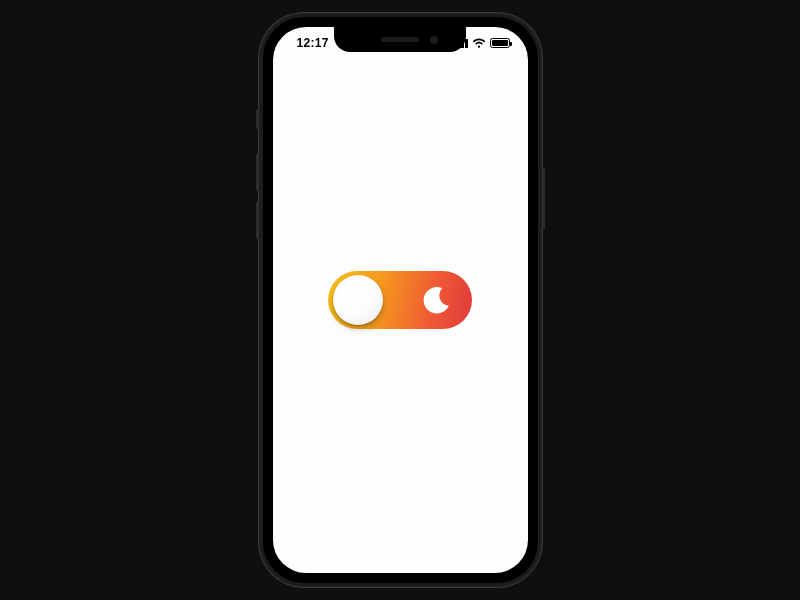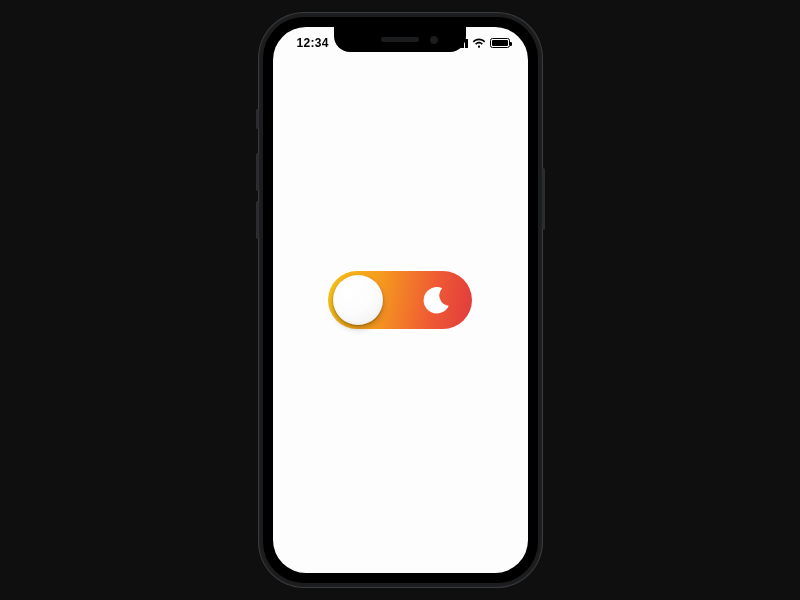--- a/index.html
+++ b/index.html
@@ -156,21 +156,21 @@
 
   <div class="phone-inner">
     <div class="screen">
 
       <div class="notch">
         <div class="speaker"></div>
         <div class="camera"></div>
       </div>
 
       <div class="statusbar">
-        <div class="status-left">12:34</div>
+        <div class="status-left">12:17</div>
         <div class="status-right">
           <span class="cell-bars">
             <span></span>
               <span></span>
               <span></span>
               <span></span>
           </span>
           <svg class="wifi" viewBox="0 0 24 18">
             <path d="M12 17.5c1 0 1.9-.9 1.9-1.9S13 13.7 12 13.7s-1.9.9-1.9 1.9.9 1.9 1.9 1.9zM5 10.1l2 2c1.3-1.3 3.1-2.1 5-2.1s3.7.8 5 2.1l2-2C16.8 7.9 14 6.8 12 6.8S7.2 7.9 5 10.1zM.8 5.9l2 2C5.2 5.5 8.5 4 12 4s6.8 1.5 9.2 3.9l2-2C20.1 2.8 16.2 1 12 1S3.9 2.8.8 5.9z" fill="#000"></path>
           </svg>

